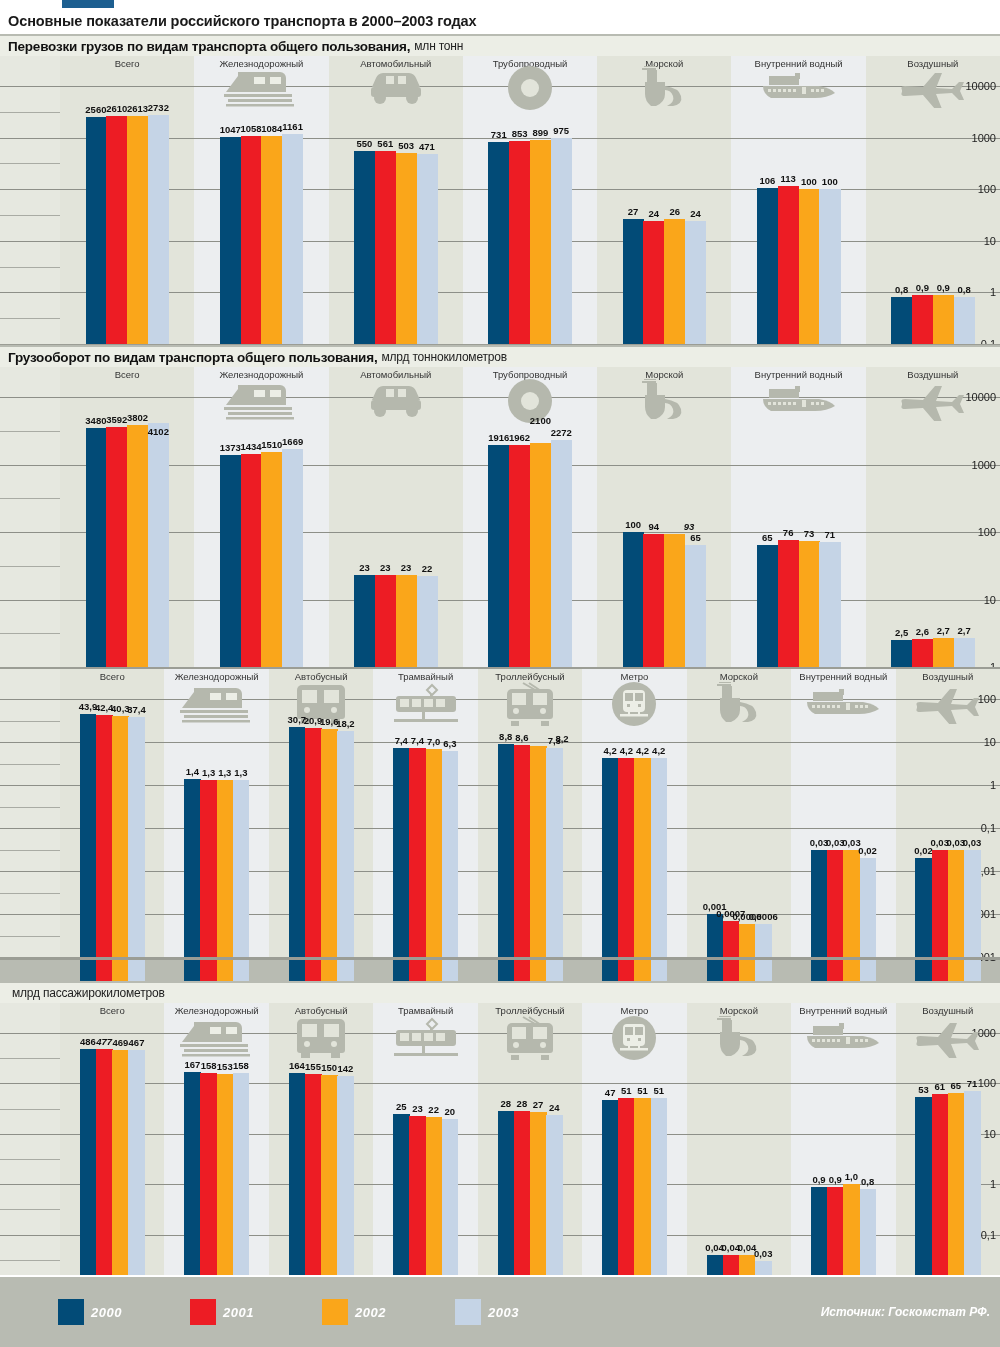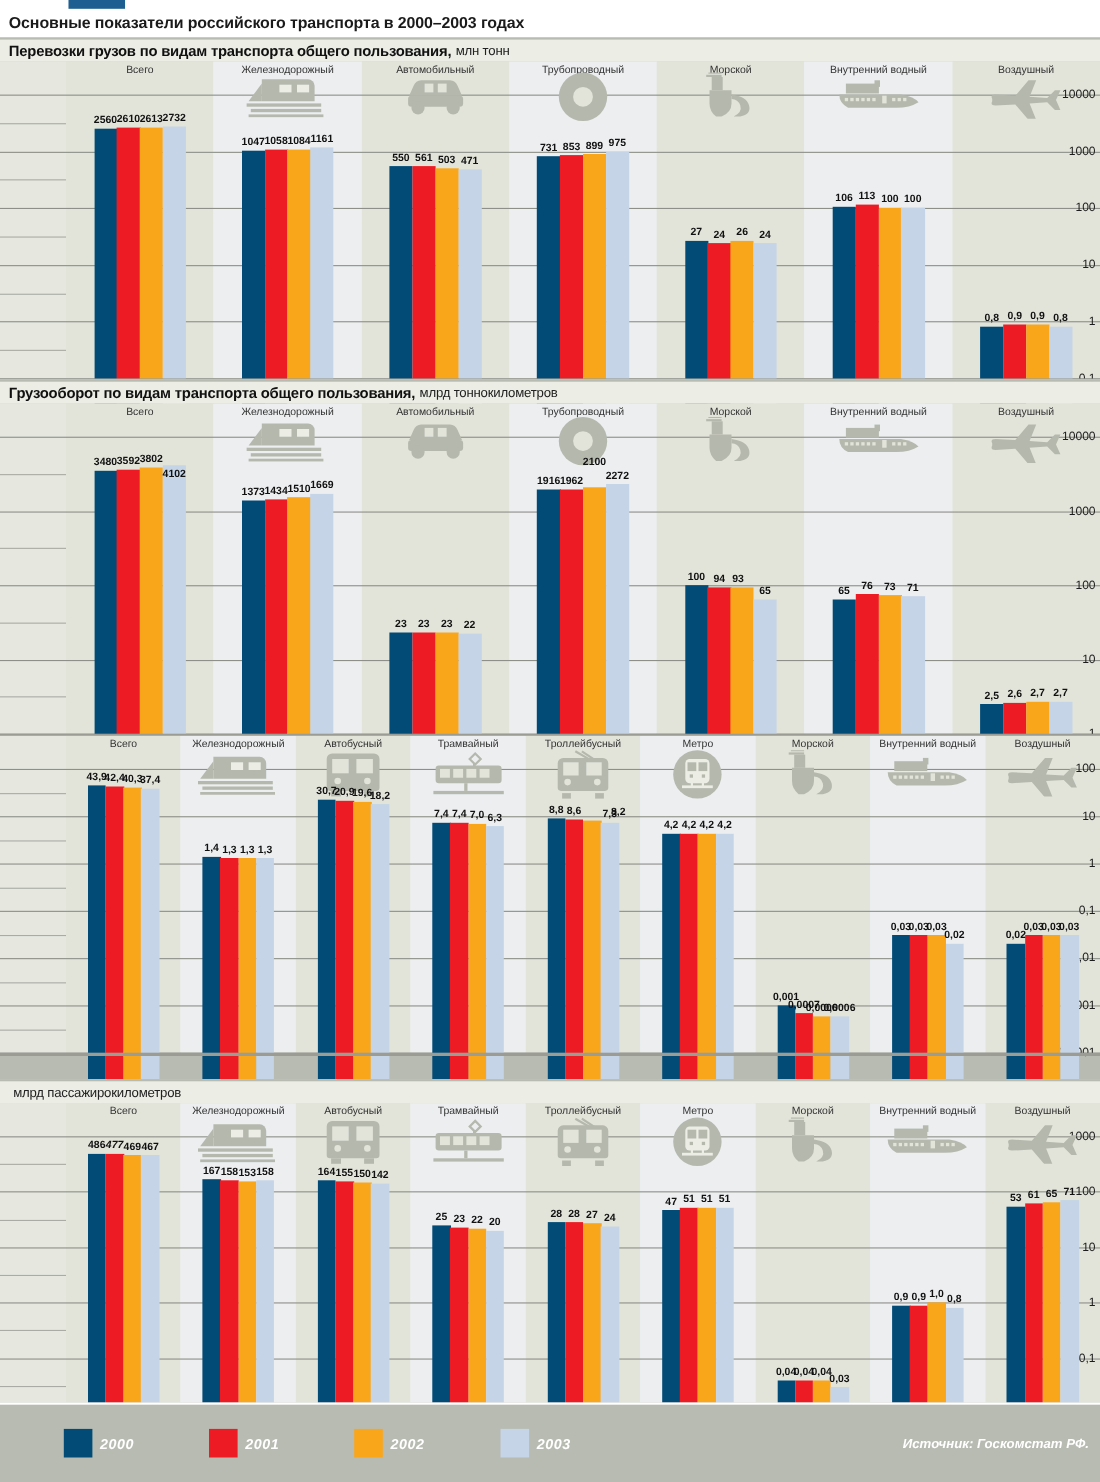--- a/index.html
+++ b/index.html
@@ -386,21 +386,21 @@
       <rect x="3" y="2" width="14" height="2"></rect>
       <rect x="5" y="-1" width="12" height="2"></rect>
     </g>
           </svg>
         </div>
         <div class="bar" style="left: 622.657px; width: 21.2143px; top: 165px; height: 165px; background: rgb(2, 75, 119); bottom: auto;"></div>
         <div class="vlabel" style="left: 633.064px; top: 152px;">100</div>
         <div class="bar" style="left: 643.471px; width: 21.2143px; top: 166.814px; height: 163.186px; background: rgb(237, 28, 36); bottom: auto;"></div>
         <div class="vlabel" style="left: 653.879px; top: 153.814px;">94</div>
         <div class="bar" style="left: 664.286px; width: 21.2143px; top: 167.127px; height: 162.873px; background: rgb(250, 166, 26); bottom: auto;"></div>
-        <div class="vlabel" style="left: 671px; top: 154.127px;">93</div>
+        <div class="vlabel" style="left: 689px; top: 154.127px; font-style: italic;">93</div>
         <div class="bar" style="left: 685.1px; width: 21.2143px; top: 177.628px; height: 152.372px; background: rgb(197, 212, 230); bottom: auto;"></div>
         <div class="vlabel" style="left: 695.507px; top: 164.628px;">65</div>
         <div class="colhead" style="left: 731.429px; width: 134.286px; top: 2px;">Внутренний водный</div>
         <div class="icon" style="left: 731.429px; width: 134.286px; top: 14px; height: 40px;">
           <svg width="76" height="32" viewBox="0 0 76 32">
     <g fill="#b5b8ad">
       <rect x="8" y="4" width="30" height="9"></rect>
       <rect x="34" y="1" width="5" height="6"></rect>
       <path d="M2 14 h56 q12 2 16 7 q-8 5 -20 5 h-44 q-8 -4 -8 -12z"></path>
       <g fill="#e2e4da">

